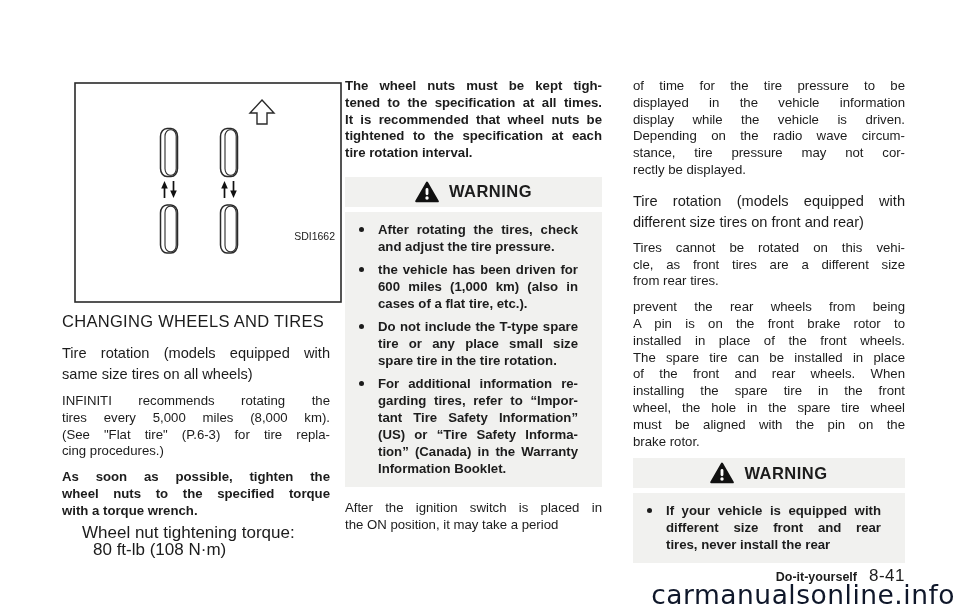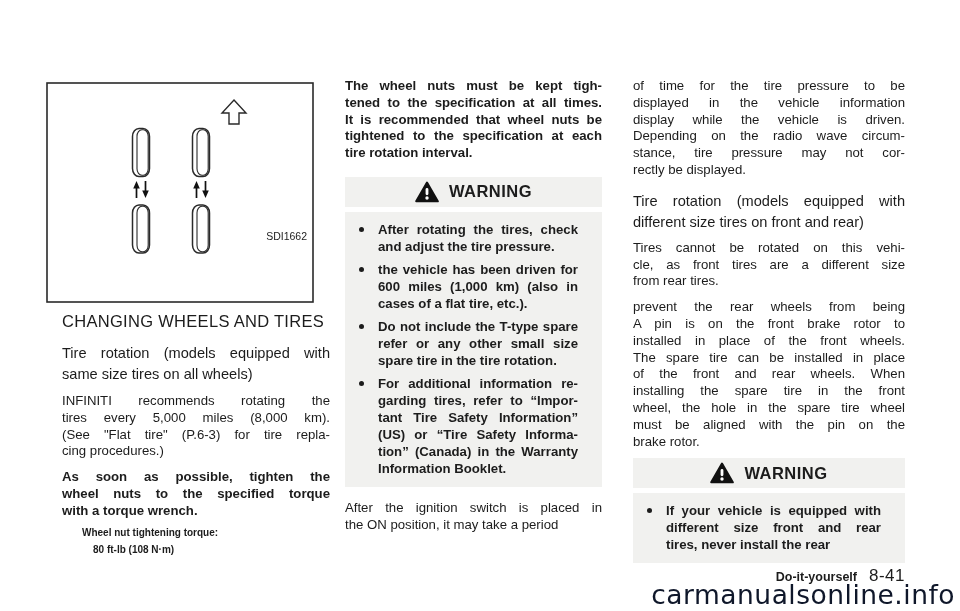--- a/index.html
+++ b/index.html
@@ -17,37 +17,37 @@
   #col-right { left:633px; top:78px;  width:272px; }
 
   .h1 { font-size:16.5px; line-height:20px; font-weight:400; letter-spacing:0.3px; margin:0 0 12px 0; }
   .h2 { font-size:14.6px; line-height:21px; font-weight:400; margin:0 0 7px 0; }
   .body { font-size:13.2px; line-height:16.8px; margin:0 0 9px 0; }
   .bold { font-weight:700; }
   .mb12 { margin-bottom:12px; }
   .mb15 { margin-bottom:15px; }
   .mb8  { margin-bottom:8px; }
 
-  .spec { font-weight:700; font-size:10px; line-height:17px; }
+  .spec { font-weight:400; font-size:17px; line-height:17px; }
   .spec-l1 { padding-left:20px; }
   .spec-l2 { padding-left:31px; }
 
   .warnhead {
     background:#f1f1ef; height:30px; display:flex; align-items:center;
     justify-content:center; gap:10px; margin-bottom:5px;
   }
   .wlabel { font-weight:700; font-size:16.5px; letter-spacing:0.5px; }
   .warnbox { background:#f1f1ef; padding:9px 24px 10px 10px; }
   .bullet { display:flex; margin-bottom:6px; }
   .bullet:last-child { margin-bottom:0; }
   .dot { flex:none; width:5px; height:5px; border-radius:50%; background:#1c1c1c; margin:6px 14px 0 4px; }
   .btext { flex:1; font-weight:700; font-size:13.2px; line-height:17px; }
   .outro { margin-top:13px; margin-bottom:0; }
 
-  .diagram { position:absolute; left:46px; top:82px; width:268px; height:164px; }
+  .diagram { position:absolute; left:74px; top:82px; width:268px; height:164px; }
   .diagram svg { display:block; }
   .diag-label {
     position:absolute; right:7px; bottom:4px; font-size:10.5px; line-height:12px; color:#1c1c1c;
   }
 
   .footer {
     position:absolute; top:566px; left:0; right:55px; text-align:right; white-space:nowrap;
   }
   .fsection { font-weight:700; font-size:12.5px; }
   .fpage { font-size:17px; margin-left:12px; letter-spacing:0.5px; }
@@ -154,21 +154,21 @@
         <div class="btext">
             <div class="jl">the vehicle has been driven for</div>
             <div class="jl">600 miles (1,000 km) (also in</div>
             <div class="jl">cases of a flat tire, etc.).</div>
           </div>
       </div>
       <div class="bullet">
         <span class="dot"></span>
         <div class="btext">
             <div class="jl">Do not include the T-type spare</div>
-            <div class="jl">refer or any other small size</div>
+            <div class="jl">tire or any place small size</div>
             <div class="jl">spare tire in the tire rotation.</div>
           </div>
       </div>
       <div class="bullet">
         <span class="dot"></span>
         <div class="btext">
             <div class="jl">For additional information re-</div>
             <div class="jl">garding tires, refer to “Impor-</div>
             <div class="jl">tant Tire Safety Information”</div>
             <div class="jl">(US) or “Tire Safety Informa-</div>

